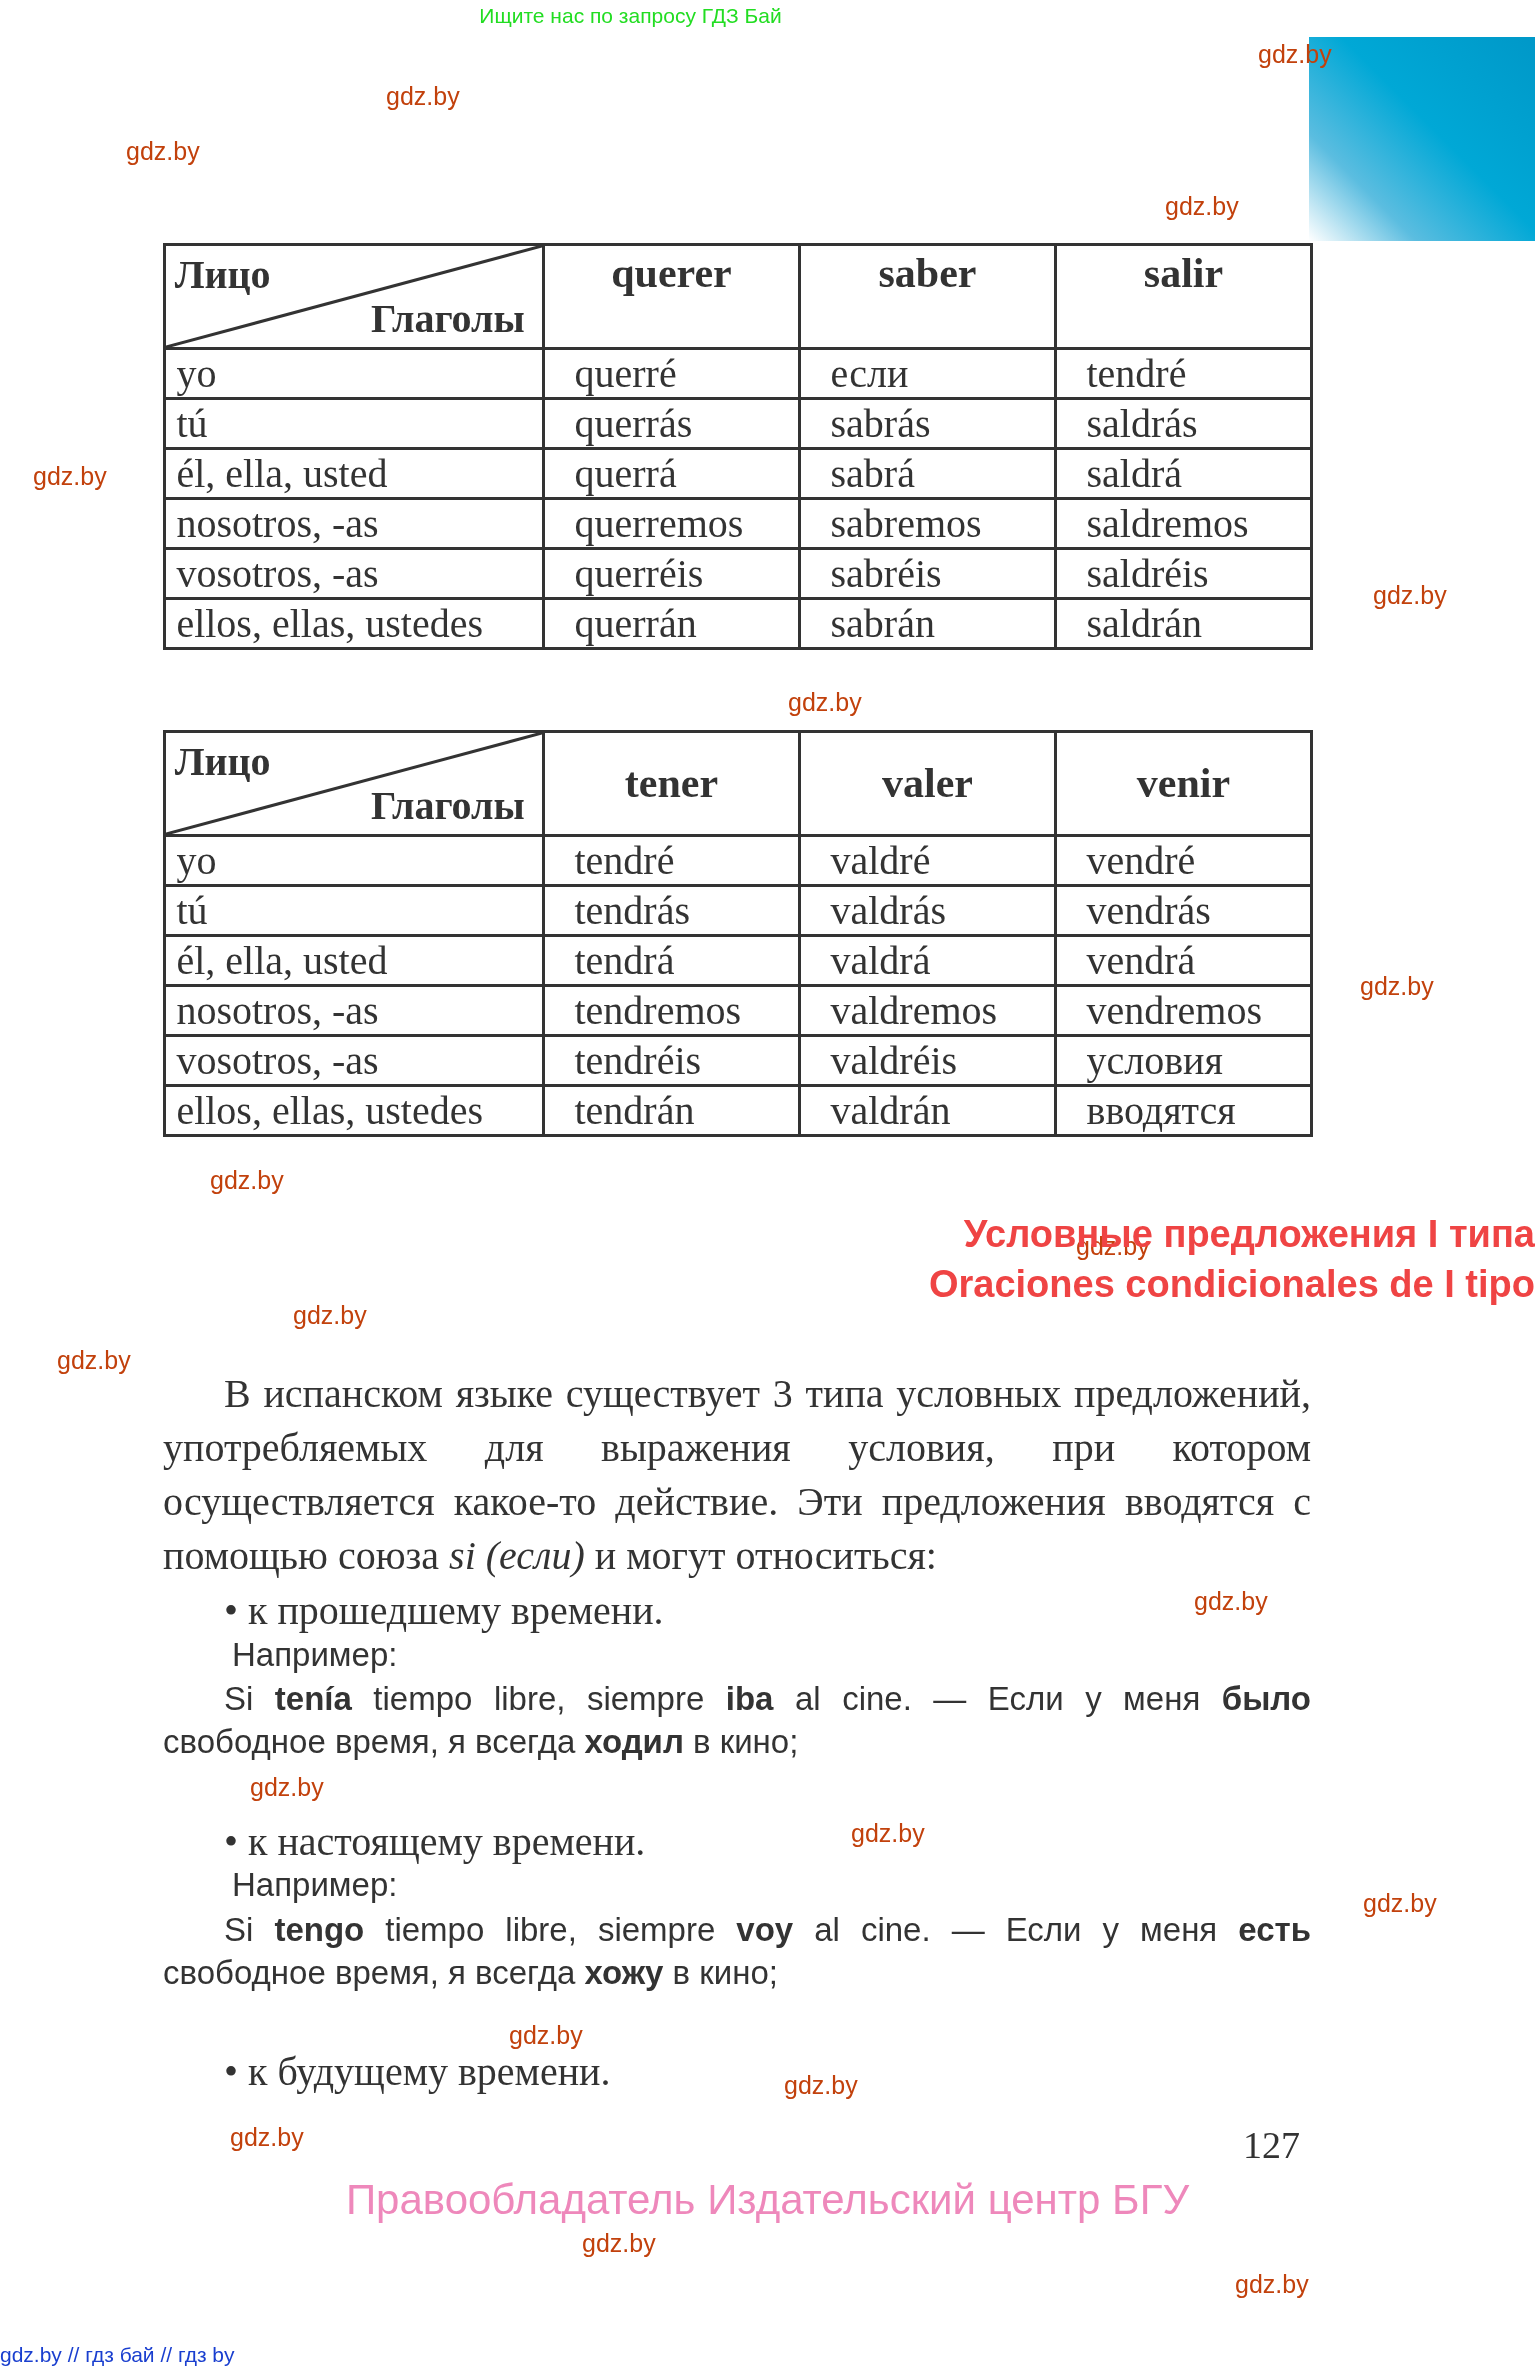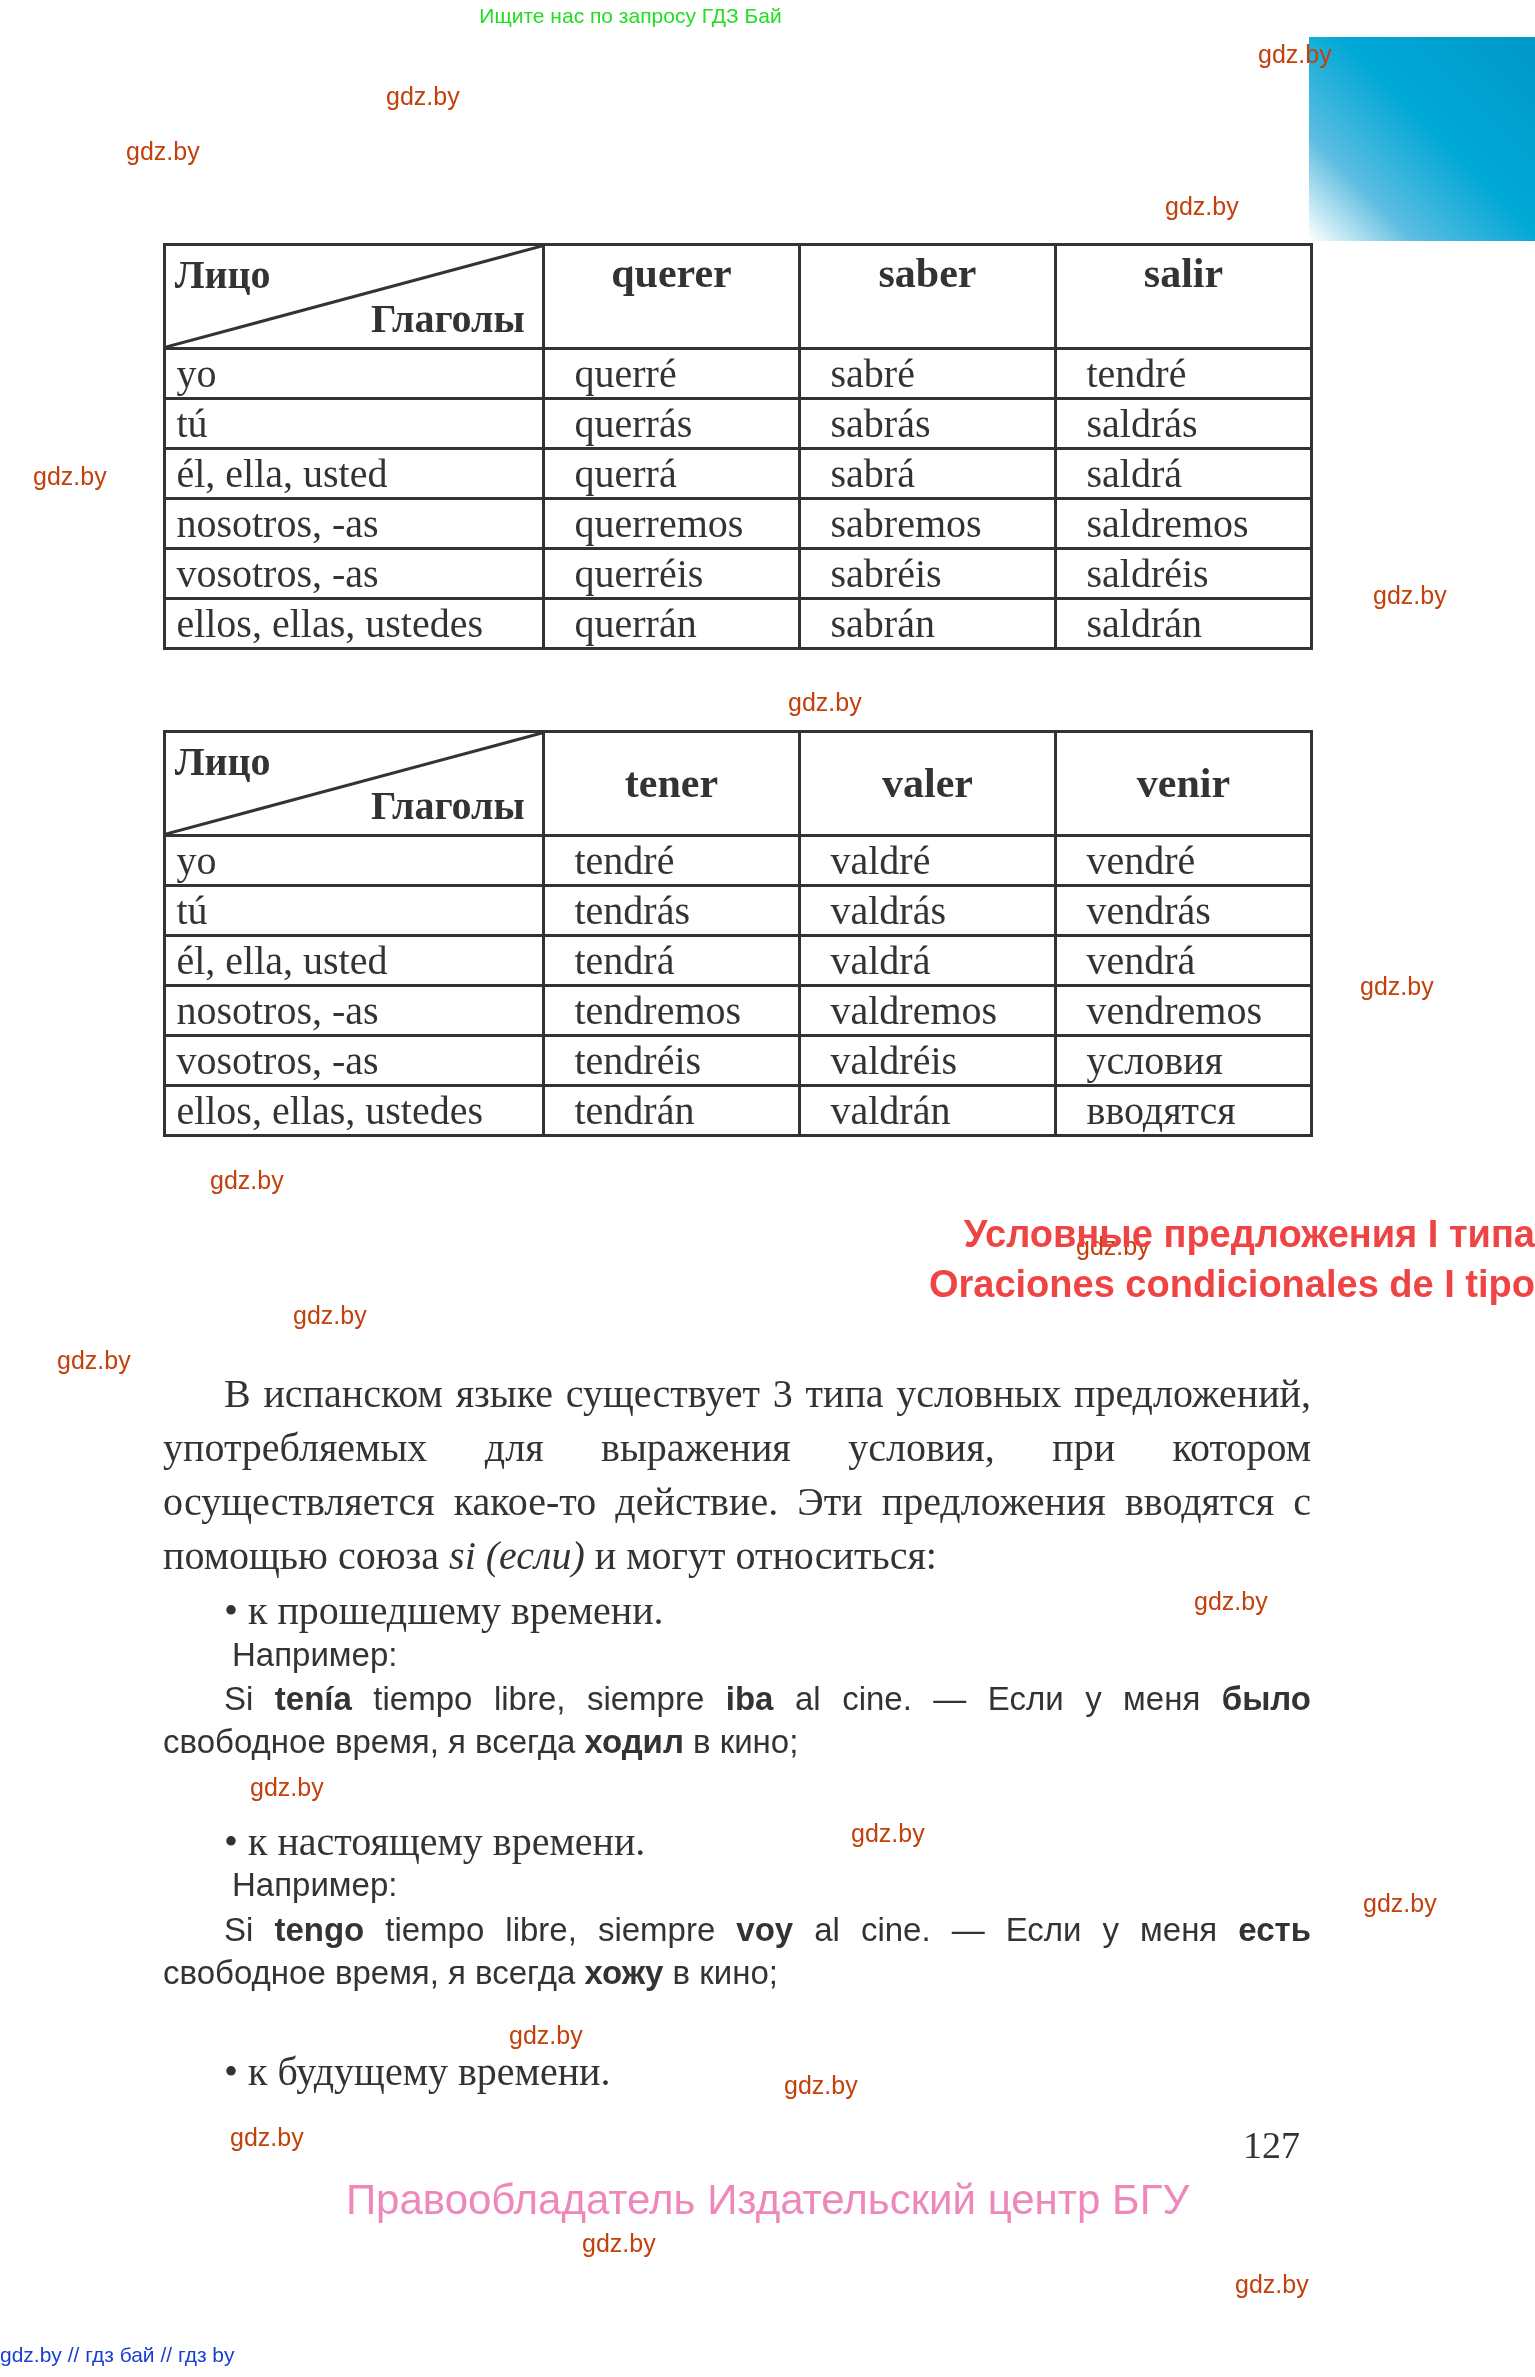--- a/index.html
+++ b/index.html
@@ -81,21 +81,21 @@
       <span class="lico">Лицо</span>
       <span class="glag">Глаголы</span>
     </th>
     <th class="verb top">querer</th>
     <th class="verb top">saber</th>
     <th class="verb top">salir</th>
   </tr>
   <tr>
         <td>yo</td>
         <td class="data">querré</td>
-        <td class="data">sabré</td>
+        <td class="data">если</td>
         <td class="data">tendré</td>
       </tr>
   <tr>
         <td>tú</td>
         <td class="data">querrás</td>
         <td class="data">sabrás</td>
         <td class="data">saldrás</td>
       </tr>
   <tr>
         <td>él, ella, usted</td>

